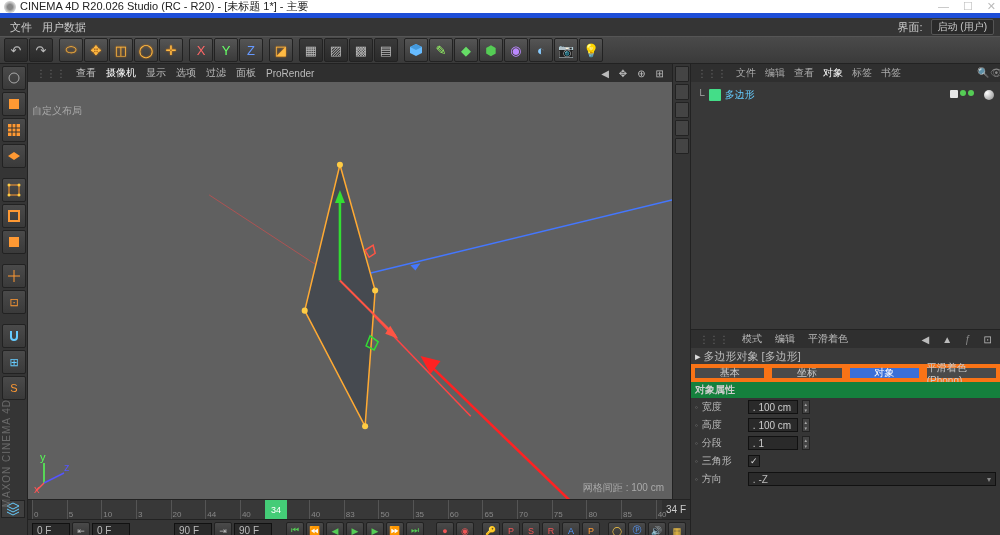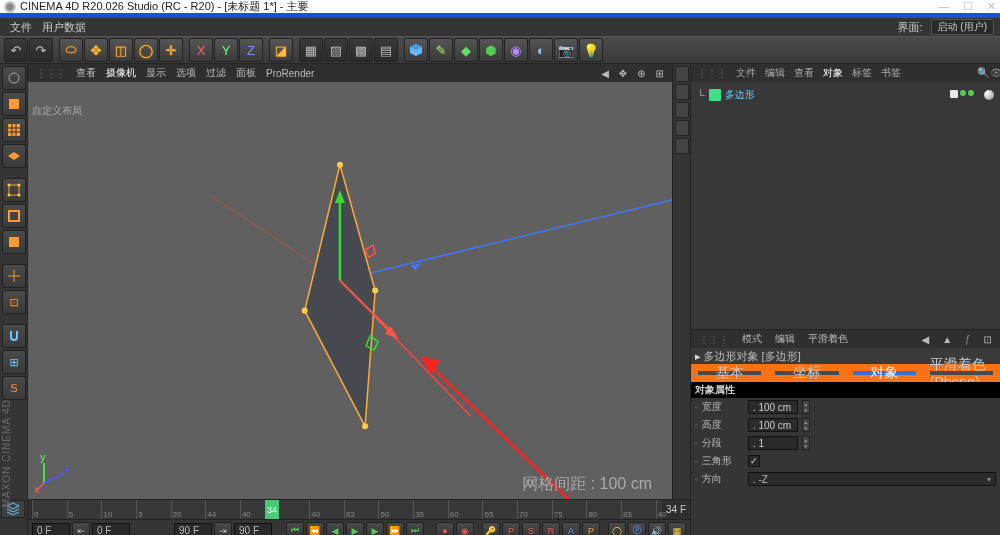--- a/index.html
+++ b/index.html
@@ -22,21 +22,21 @@
 .main{display:flex;height:435px}
 .ltoolbar{width:28px;background:#353535;display:flex;flex-direction:column;gap:2px;padding:2px;border-right:1px solid #222}
 .ltool{width:24px;height:24px;border:1px solid #222;border-radius:2px;background:linear-gradient(#4a4a4a,#3a3a3a);display:flex;align-items:center;justify-content:center}
 .ltool svg{width:16px;height:16px}
 .viewport{flex:1;display:flex;flex-direction:column;background:#3a3a3a;position:relative}
 .vmenu{height:18px;background:#2f2f2f;display:flex;align-items:center;padding:0 4px;gap:2px}
 .vmenu span{padding:0 4px;color:#bbb;font-size:10px}
 .vmenu .hl{color:#fff}
 .vlabel{position:absolute;top:22px;left:4px;color:#aaa;font-size:10px}
 .canvas{flex:1;background:#606060;position:relative;overflow:hidden}
-.gridinfo{position:absolute;bottom:4px;right:20px;color:#aaa;font-size:16px}
+.gridinfo{position:absolute;bottom:4px;right:8px;color:#aaa;font-size:10px}
 .canvas svg.scene{position:absolute;inset:0;width:100%;height:100%}
 .axiswidget{position:absolute;bottom:6px;left:6px;width:40px;height:40px}
 .rtoolbar{width:18px;background:#353535;border-left:1px solid #222;display:flex;flex-direction:column;gap:2px;padding:2px}
 .rtool{width:14px;height:16px;background:#444;border:1px solid #222;border-radius:1px}
 .rightpanel{width:310px;background:#353535;display:flex;flex-direction:column;border-left:1px solid #222}
 .rtabs{height:18px;background:#2f2f2f;display:flex;align-items:center;padding:0 2px;gap:1px}
 .rtabs span{padding:0 4px;color:#aaa;font-size:10px}
 .rtabs span.act{color:#fff}
 .rtabs .sp{flex:1}
 .rtabs .tico{width:12px;height:12px;color:#888}
@@ -47,36 +47,36 @@
 .treeitem .dots{margin-left:auto;display:flex;gap:2px}
 .dot{width:6px;height:6px;border-radius:50%}
 .dot.g{background:#5c5}
 .dot.c{background:#e8e8e8;border-radius:1px;width:8px;height:8px}
 .amtabs{height:18px;background:#2f2f2f;display:flex;align-items:center;padding:0 2px;gap:1px}
 .amtabs span{padding:0 6px;font-size:10px}
 .amtabs .sp{flex:1}
 .amhdr{height:16px;background:#3a3a3a;display:flex;align-items:center;padding:0 4px;font-size:10px;color:#ddd}
 .amhdr .tri{color:#ddd;margin-right:3px}
 .atabs{height:18px;display:flex;gap:0}
-.atabs div{flex:1;background:#4a4a4a;border:7px solid #f97316;display:flex;align-items:center;justify-content:center;font-size:14px;color:#ccc}
+.atabs div{flex:1;background:#4a4a4a;border:4px solid #f97316;display:flex;align-items:center;justify-content:center;font-size:10px;color:#ccc}
 .atabs div.act{background:#3a6fd8;color:#fff}
-.asection{height:16px;background:#000000;padding:0 4px;display:flex;align-items:center;font-size:10px;font-weight:bold;color:#ccc}
+.asection{height:16px;background:#15803d;padding:0 4px;display:flex;align-items:center;font-size:10px;font-weight:bold;color:#ccc}
 .afield{height:18px;display:flex;align-items:center;padding:0 4px;gap:4px}
 .afield .bul{color:#888;font-size:8px}
 .afield .lab{width:42px;color:#bbb;font-size:10px}
 .afield .inp{background:#2a2a2a;border:1px solid #111;padding:0 4px;height:14px;font-size:10px;color:#ccc;min-width:50px;display:flex;align-items:center}
 .afield .stepper{width:8px;height:14px;background:#444;border:1px solid #222;display:flex;flex-direction:column}
 .afield .stepper div{flex:1;font-size:5px;text-align:center;color:#aaa}
 .afield .chk{width:12px;height:12px;background:#2a2a2a;border:1px solid #111;display:flex;align-items:center;justify-content:center;color:#ddd;font-size:9px}
 .afield .dd{flex:1;background:#2a2a2a;border:1px solid #111;padding:0 4px;height:14px;display:flex;align-items:center;font-size:10px;position:relative}
 .afield .dd::after{content:"▾";position:absolute;right:4px;color:#888;font-size:8px}
 .timeline{height:20px;background:#2f2f2f;display:flex;align-items:center;position:relative;border-top:1px solid #222}
 .timeline .ruler{flex:1;height:100%;background:#383838;position:relative;margin:0 4px}
 .timeline .ruler .tick{position:absolute;top:0;font-size:8px;color:#888;border-left:1px solid #555;height:100%;padding:0 1px;display:flex;align-items:flex-end}
-.timeline .ph{position:absolute;top:0;bottom:0;width:14px;background:#44cc77;color:#fff;font-size:9px;display:flex;align-items:center;justify-content:center}
+.timeline .ph{position:absolute;top:0;bottom:0;width:22px;background:#44cc77;color:#fff;font-size:9px;display:flex;align-items:center;justify-content:center}
 .timeline .end{margin-right:4px;font-size:10px;color:#ccc}
 .playbar{height:22px;background:#353535;display:flex;align-items:center;padding:0 4px;gap:2px;border-top:1px solid #222}
 .frm{background:#2a2a2a;border:1px solid #111;padding:0 4px;height:16px;font-size:10px;display:flex;align-items:center;min-width:38px}
 .pbtn{width:18px;height:18px;background:linear-gradient(#4a4a4a,#333);border:1px solid #222;border-radius:2px;display:flex;align-items:center;justify-content:center;font-size:9px}
 .pbtn.g{color:#5c5}
 .pbtn.r{color:#e55}
 .pbtn.b{color:#59f}
 .pbtn.y{color:#fc4}
 .pbtn.o{color:#f93}
 .watermark{position:absolute;left:1px;bottom:28px;writing-mode:vertical-rl;transform:rotate(180deg);font-size:10px;color:#6a6a6a;letter-spacing:1px}

